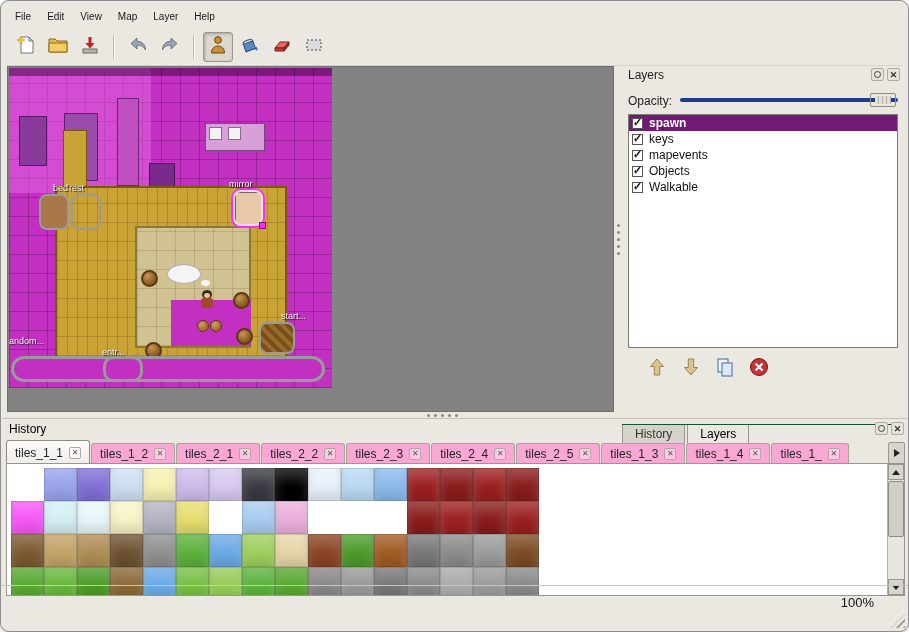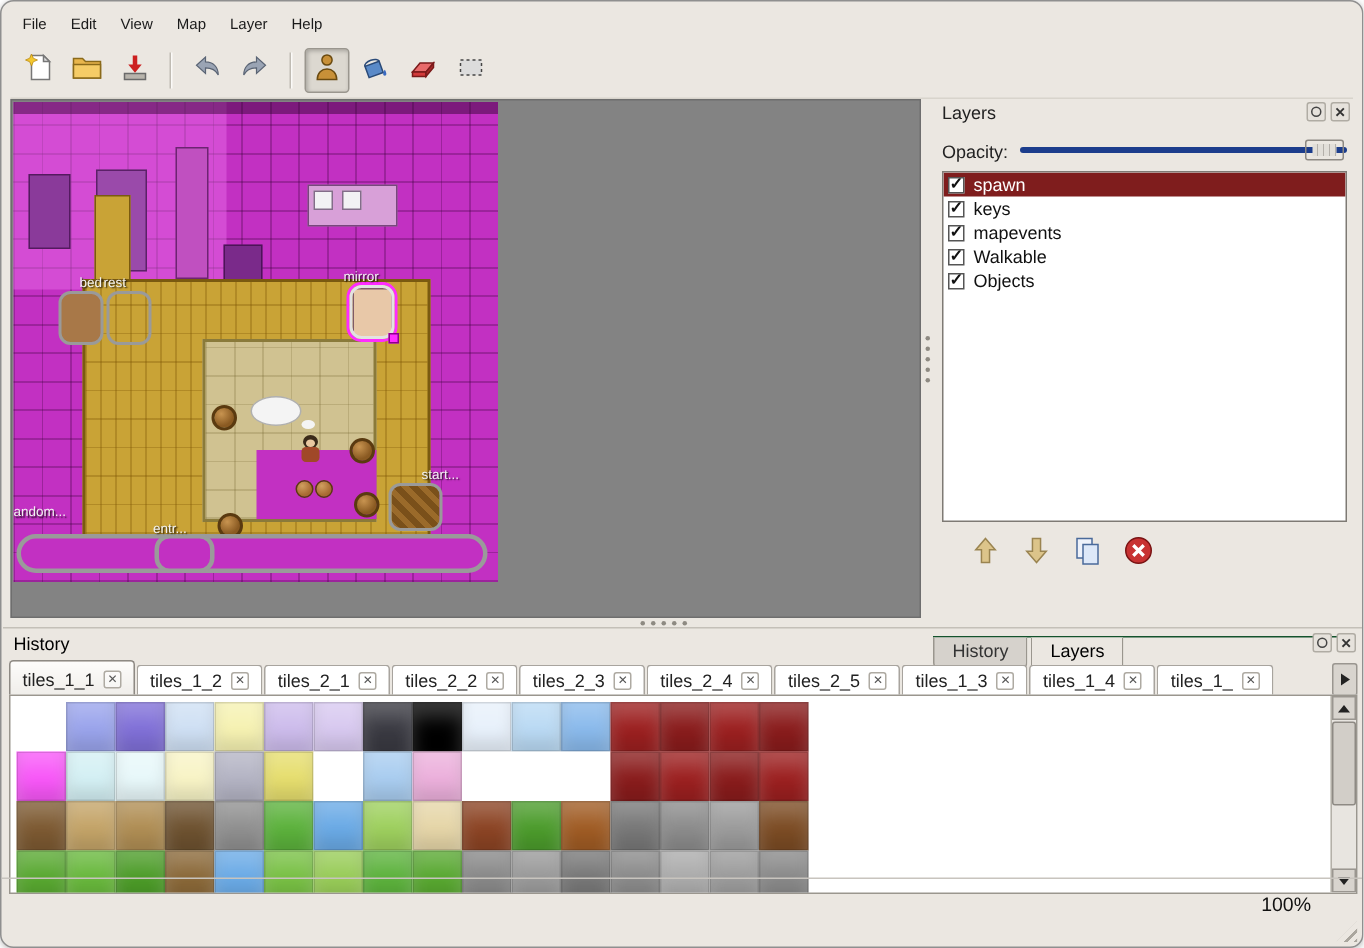--- a/index.html
+++ b/index.html
@@ -86,36 +86,36 @@
   .opacity-row{position:absolute;left:6px;top:26px;right:6px;height:16px;}
   .opacity-label{position:absolute;left:0;top:2px;font-size:12px;color:#222;}
   .slider{position:absolute;left:52px;right:0;top:0;height:16px;}
   .slider .track{position:absolute;left:0;right:0;top:6px;height:4px;background:#1c3d8c;border-radius:2px;}
   .slider .handle{position:absolute;right:2px;top:1px;width:26px;height:14px;background:#e2dfd9;
     border:1px solid #8e8a84;border-radius:2px;
     background-image:repeating-linear-gradient(90deg,transparent 0 3px,#b4b0aa 3px 4px);background-clip:content-box;padding:2px 4px;}
   .layer-list{position:absolute;left:6px;top:48px;right:6px;height:234px;background:#ffffff;
     border:1px solid #7e7a74;overflow:hidden;}
   .layer-row{display:flex;align-items:center;height:16px;padding-left:3px;gap:6px;font-size:12px;color:#111;}
-  .layer-row.selected{background:#7f1d1d;color:#ffffff;}
+  .layer-row.selected{background:#701a75;color:#ffffff;font-weight:bold;}
   .checkbox{width:11px;height:11px;background:#fff;border:1px solid #555;position:relative;flex:0 0 auto;}
   .checkbox.checked::after{content:"\2713";position:absolute;left:0px;top:-3px;font-size:11px;font-weight:bold;color:#111;}
   .layer-actions{position:absolute;left:0;top:288px;right:0;height:30px;display:flex;gap:8px;padding-left:22px;align-items:center;}
   .act-btn{width:26px;height:26px;display:flex;align-items:center;justify-content:center;border-radius:3px;}
   .dock-tabbar{position:absolute;left:0;top:322px;right:0;height:24px;border-top:1px solid #14532d;display:flex;margin-top:36px;}
   .dtab{height:21px;padding:2px 12px;font-size:12px;border:1px solid #9a968e;border-top:none;
     background:#d6d2cc;color:#333;border-radius:0 0 4px 4px;margin-right:2px;}
   .dtab.active{background:#ebe7e1;color:#000;height:23px;}
   
   .tilesets-dock{position:absolute;left:1px;top:417px;width:906px;height:181px;border-top:1px solid #c4c0b8;}
   .ts-title{position:absolute;left:0;top:1px;right:0;height:18px;font-size:12px;}
   .ts-title .t{position:absolute;left:7px;top:2px;}
   .ts-tabbar{position:absolute;left:4px;top:21px;right:22px;height:24px;display:flex;align-items:flex-end;overflow:hidden;}
   .ttab{display:flex;align-items:center;gap:6px;height:21px;padding:0 8px;font-size:12px;color:#222;
-    background:#ffffff;border:1px solid #a8a49e;border-bottom:none;border-radius:3px 3px 0 0;margin-right:1px;white-space:nowrap;}
+    background:#f9a8d4;border:1px solid #a8a49e;border-bottom:none;border-radius:3px 3px 0 0;margin-right:1px;white-space:nowrap;}
   .ttab.active{background:linear-gradient(#fdfcfb,#efede9);height:24px;border-color:#8e8a84;}
   .tab-close{width:12px;height:12px;border:1px solid #aeaaa2;border-radius:2px;font-size:8px;line-height:10px;
     text-align:center;color:#555;background:rgba(255,255,255,.4);}
   .tab-scroll{position:absolute;right:3px;top:23px;width:17px;height:22px;background:#d8d4ce;border:1px solid #9a9690;
     border-radius:2px;display:flex;align-items:center;justify-content:center;}
   .arrow-right{width:0;height:0;border-left:6px solid #222;border-top:4px solid transparent;border-bottom:4px solid transparent;}
   .ts-content{position:absolute;left:4px;top:44px;right:3px;bottom:3px;background:#ffffff;border:1px solid #9a968e;overflow:hidden;}
   .tile-grid{position:absolute;left:4px;top:4px;display:grid;grid-template-columns:repeat(16,33px);grid-auto-rows:33px;}
   .tile{width:33px;height:33px;}
   .tile.tex{box-shadow:inset 0 0 0 1px rgba(0,0,0,.12), inset 0 10px 12px rgba(255,255,255,.22), inset 0 -8px 10px rgba(0,0,0,.12);}
@@ -303,25 +303,25 @@
       <div class="layer-row">
         <span class="checkbox checked"></span>
         <span>keys</span>
       </div>
       <div class="layer-row">
         <span class="checkbox checked"></span>
         <span>mapevents</span>
       </div>
       <div class="layer-row">
         <span class="checkbox checked"></span>
-        <span>Walkable</span>
+        <span>Objects</span>
       </div>
       <div class="layer-row">
         <span class="checkbox checked"></span>
-        <span>Objects</span>
+        <span>Walkable</span>
       </div>
     </div>
     <div class="layer-actions">
       <div class="act-btn">
         <span>
           <svg width="22" height="22" viewBox="0 0 22 22">
               <path d="M11 3l6.5 7.5h-3.8V19h-5.4v-8.5H4.5z" fill="#dcc48a" stroke="#9a8450"></path>
             </svg>
         </span>
       </div>

